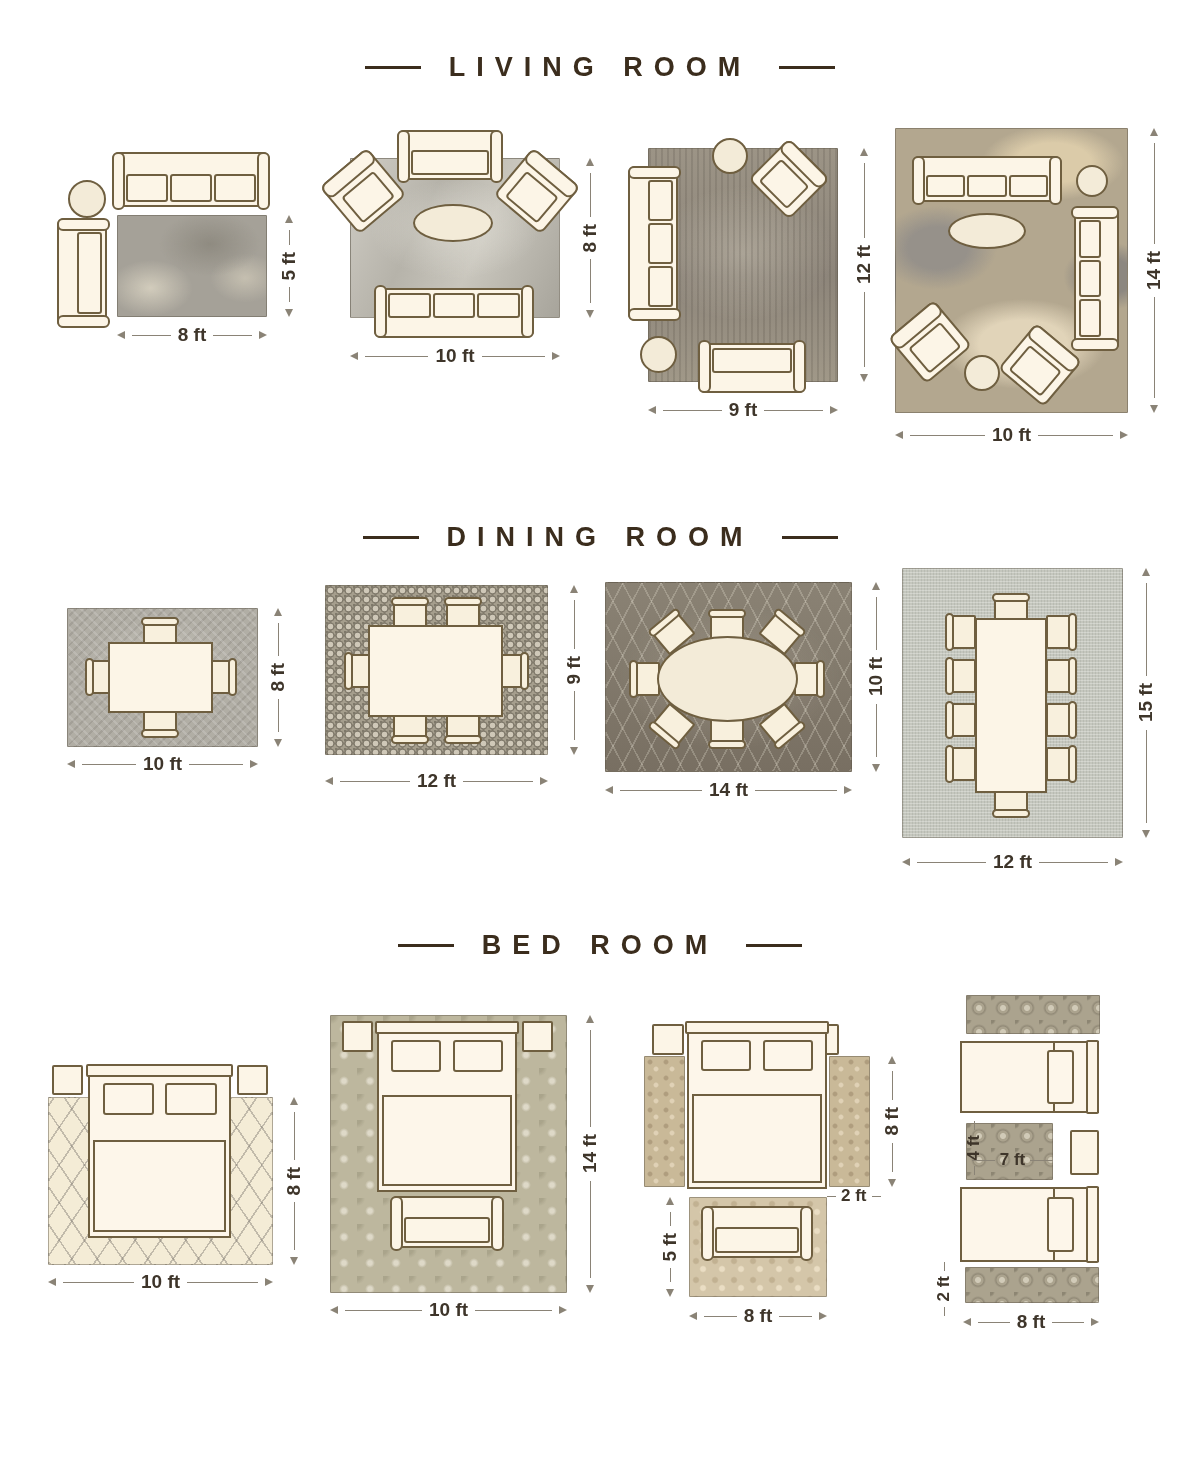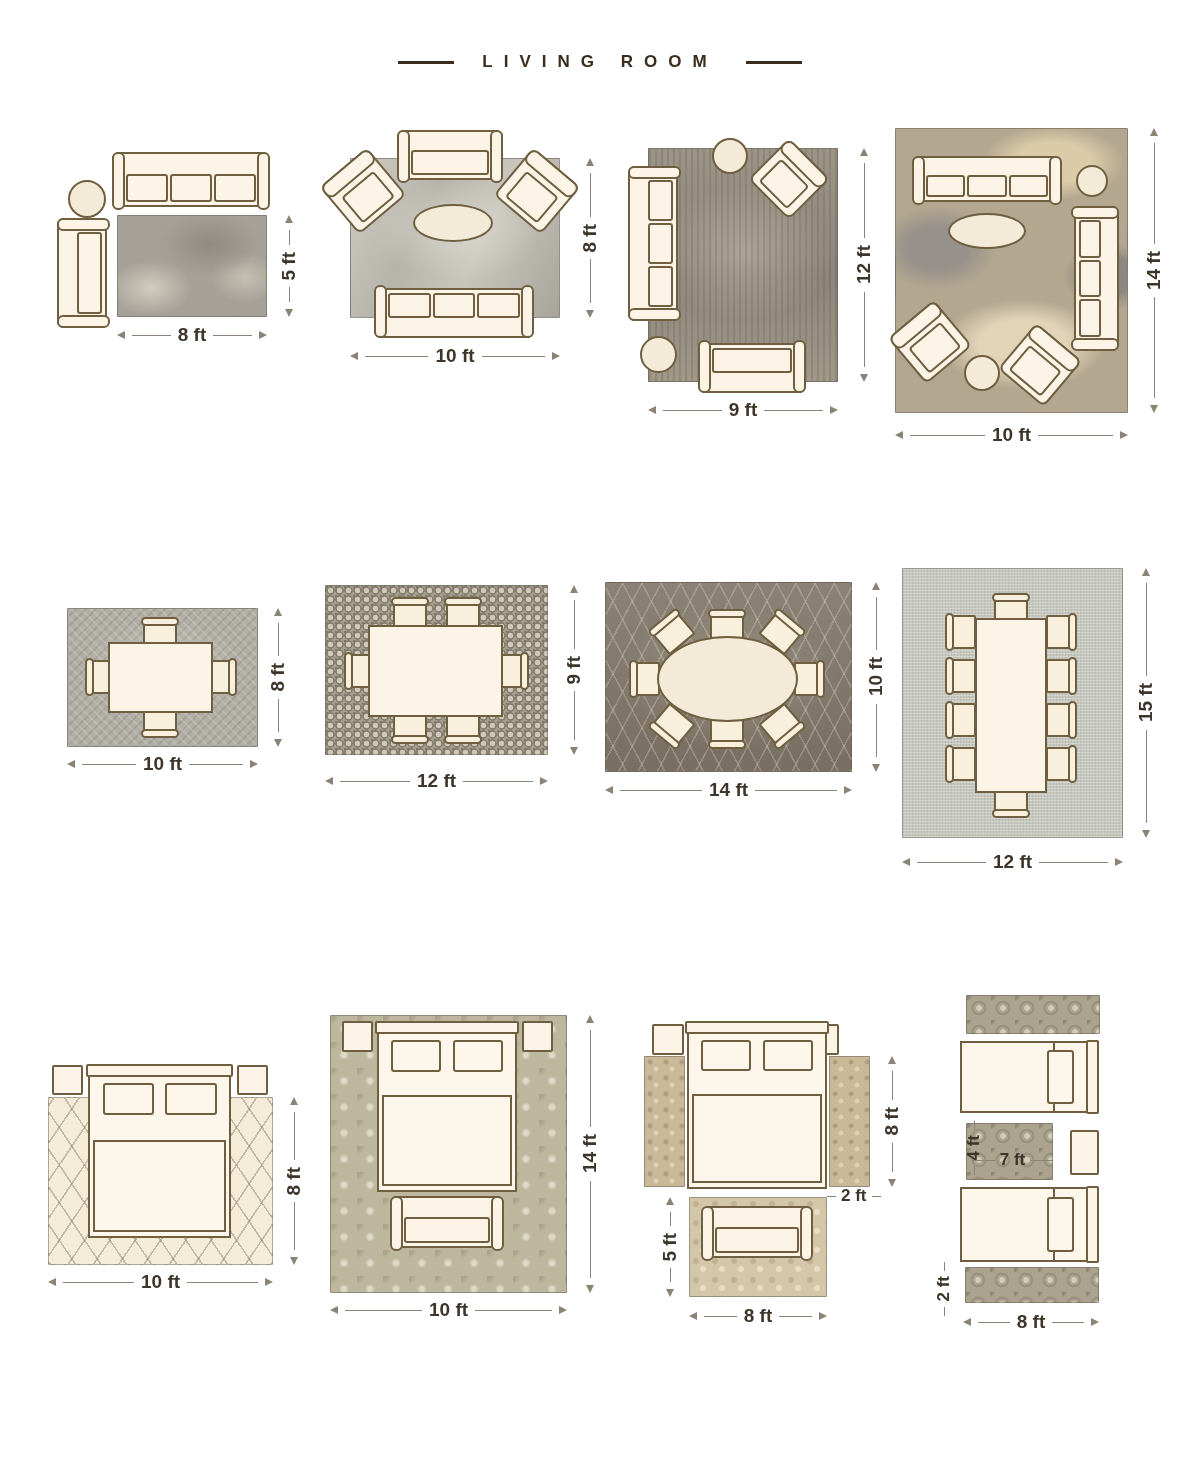--- a/index.html
+++ b/index.html
@@ -1,21 +1,21 @@
 <!DOCTYPE html>
 <html><head>
 <meta charset="utf-8">
 <style>
   html,body{margin:0;padding:0;background:#ffffff;}
   .canvas{position:relative;width:1200px;height:1467px;background:#ffffff;
           font-family:"Liberation Sans",sans-serif;overflow:hidden;}
   
   .sec-title{position:absolute;left:0;width:1200px;display:flex;align-items:center;
              justify-content:center;gap:28px;color:#3b2d1d;}
-  .sec-title .t{font-size:17px;font-weight:bold;letter-spacing:11px;white-space:nowrap;}
+  .sec-title .t{font-size:27px;font-weight:bold;letter-spacing:11px;white-space:nowrap;}
   .sec-title .dash{width:56px;height:0;border-top:3px solid #3b2d1d;}
   
   .layout{position:absolute;}
   
   .rug{position:absolute;border:1px solid rgba(90,85,70,.45);box-sizing:border-box;border-radius:1px;}
   .t1{background:
       radial-gradient(60px 40px at 22% 72%, #d2ccbc 0%, rgba(210,204,188,0) 70%),
       radial-gradient(70px 45px at 62% 28%, #8f8b81 0%, rgba(143,139,129,0) 72%),
       radial-gradient(50px 35px at 86% 62%, #c5bfb0 0%, rgba(197,191,176,0) 70%),
       #a5a198;}
@@ -292,20 +292,25 @@
     </div>
     <div class="hdim" style="left:5px;top:313px;width:233px;">
       <span class="ah ah-l"></span>
         <span class="ln"></span>
         <b>10 ft</b>
         <span class="ln"></span>
         <span class="ah ah-r"></span>
     </div>
   </div>
 
+  <div class="sec-title" style="top:522px;">
+    <span class="dash"></span>
+    <span class="t">DINING ROOM</span>
+    <span class="dash"></span>
+  </div>
 
   <div class="layout" style="left:40px;top:580px;width:280px;height:210px;">
     <div class="rug t5" style="left:27px;top:28px;width:191px;height:139px;"></div>
     <div class="fo dchair dc-n" style="left:103px;top:40px;width:34px;height:28px;"></div>
     <div class="fo dchair dc-s" style="left:103px;top:127px;width:34px;height:28px;"></div>
     <div class="fo dchair dc-w" style="left:48px;top:80px;width:28px;height:34px;"></div>
     <div class="fo dchair dc-e" style="left:166px;top:80px;width:28px;height:34px;"></div>
     <div class="fo" style="left:68px;top:62px;width:105px;height:71px;"></div>
     <div class="vdim" style="left:226px;top:28px;height:139px;">
       <span class="ah ah-u"></span>
@@ -397,20 +402,25 @@
     </div>
     <div class="hdim" style="left:12px;top:290px;width:221px;">
       <span class="ah ah-l"></span>
         <span class="ln"></span>
         <b>12 ft</b>
         <span class="ln"></span>
         <span class="ah ah-r"></span>
     </div>
   </div>
 
+  <div class="sec-title" style="top:930px;">
+    <span class="dash"></span>
+    <span class="t">BED ROOM</span>
+    <span class="dash"></span>
+  </div>
 
   <div class="layout" style="left:30px;top:1040px;width:290px;height:290px;">
     <div class="rug t9" style="left:18px;top:57px;width:225px;height:168px;"></div>
     <div class="fo nstand" style="left:22px;top:25px;width:31px;height:30px;"></div>
     <div class="fo nstand" style="left:207px;top:25px;width:31px;height:30px;"></div>
     <div class="fo bed" style="left:58px;top:25px;width:143px;height:173px;">
       <span class="hb"></span>
       <span class="pillows">
           <i></i>
           <i></i>

